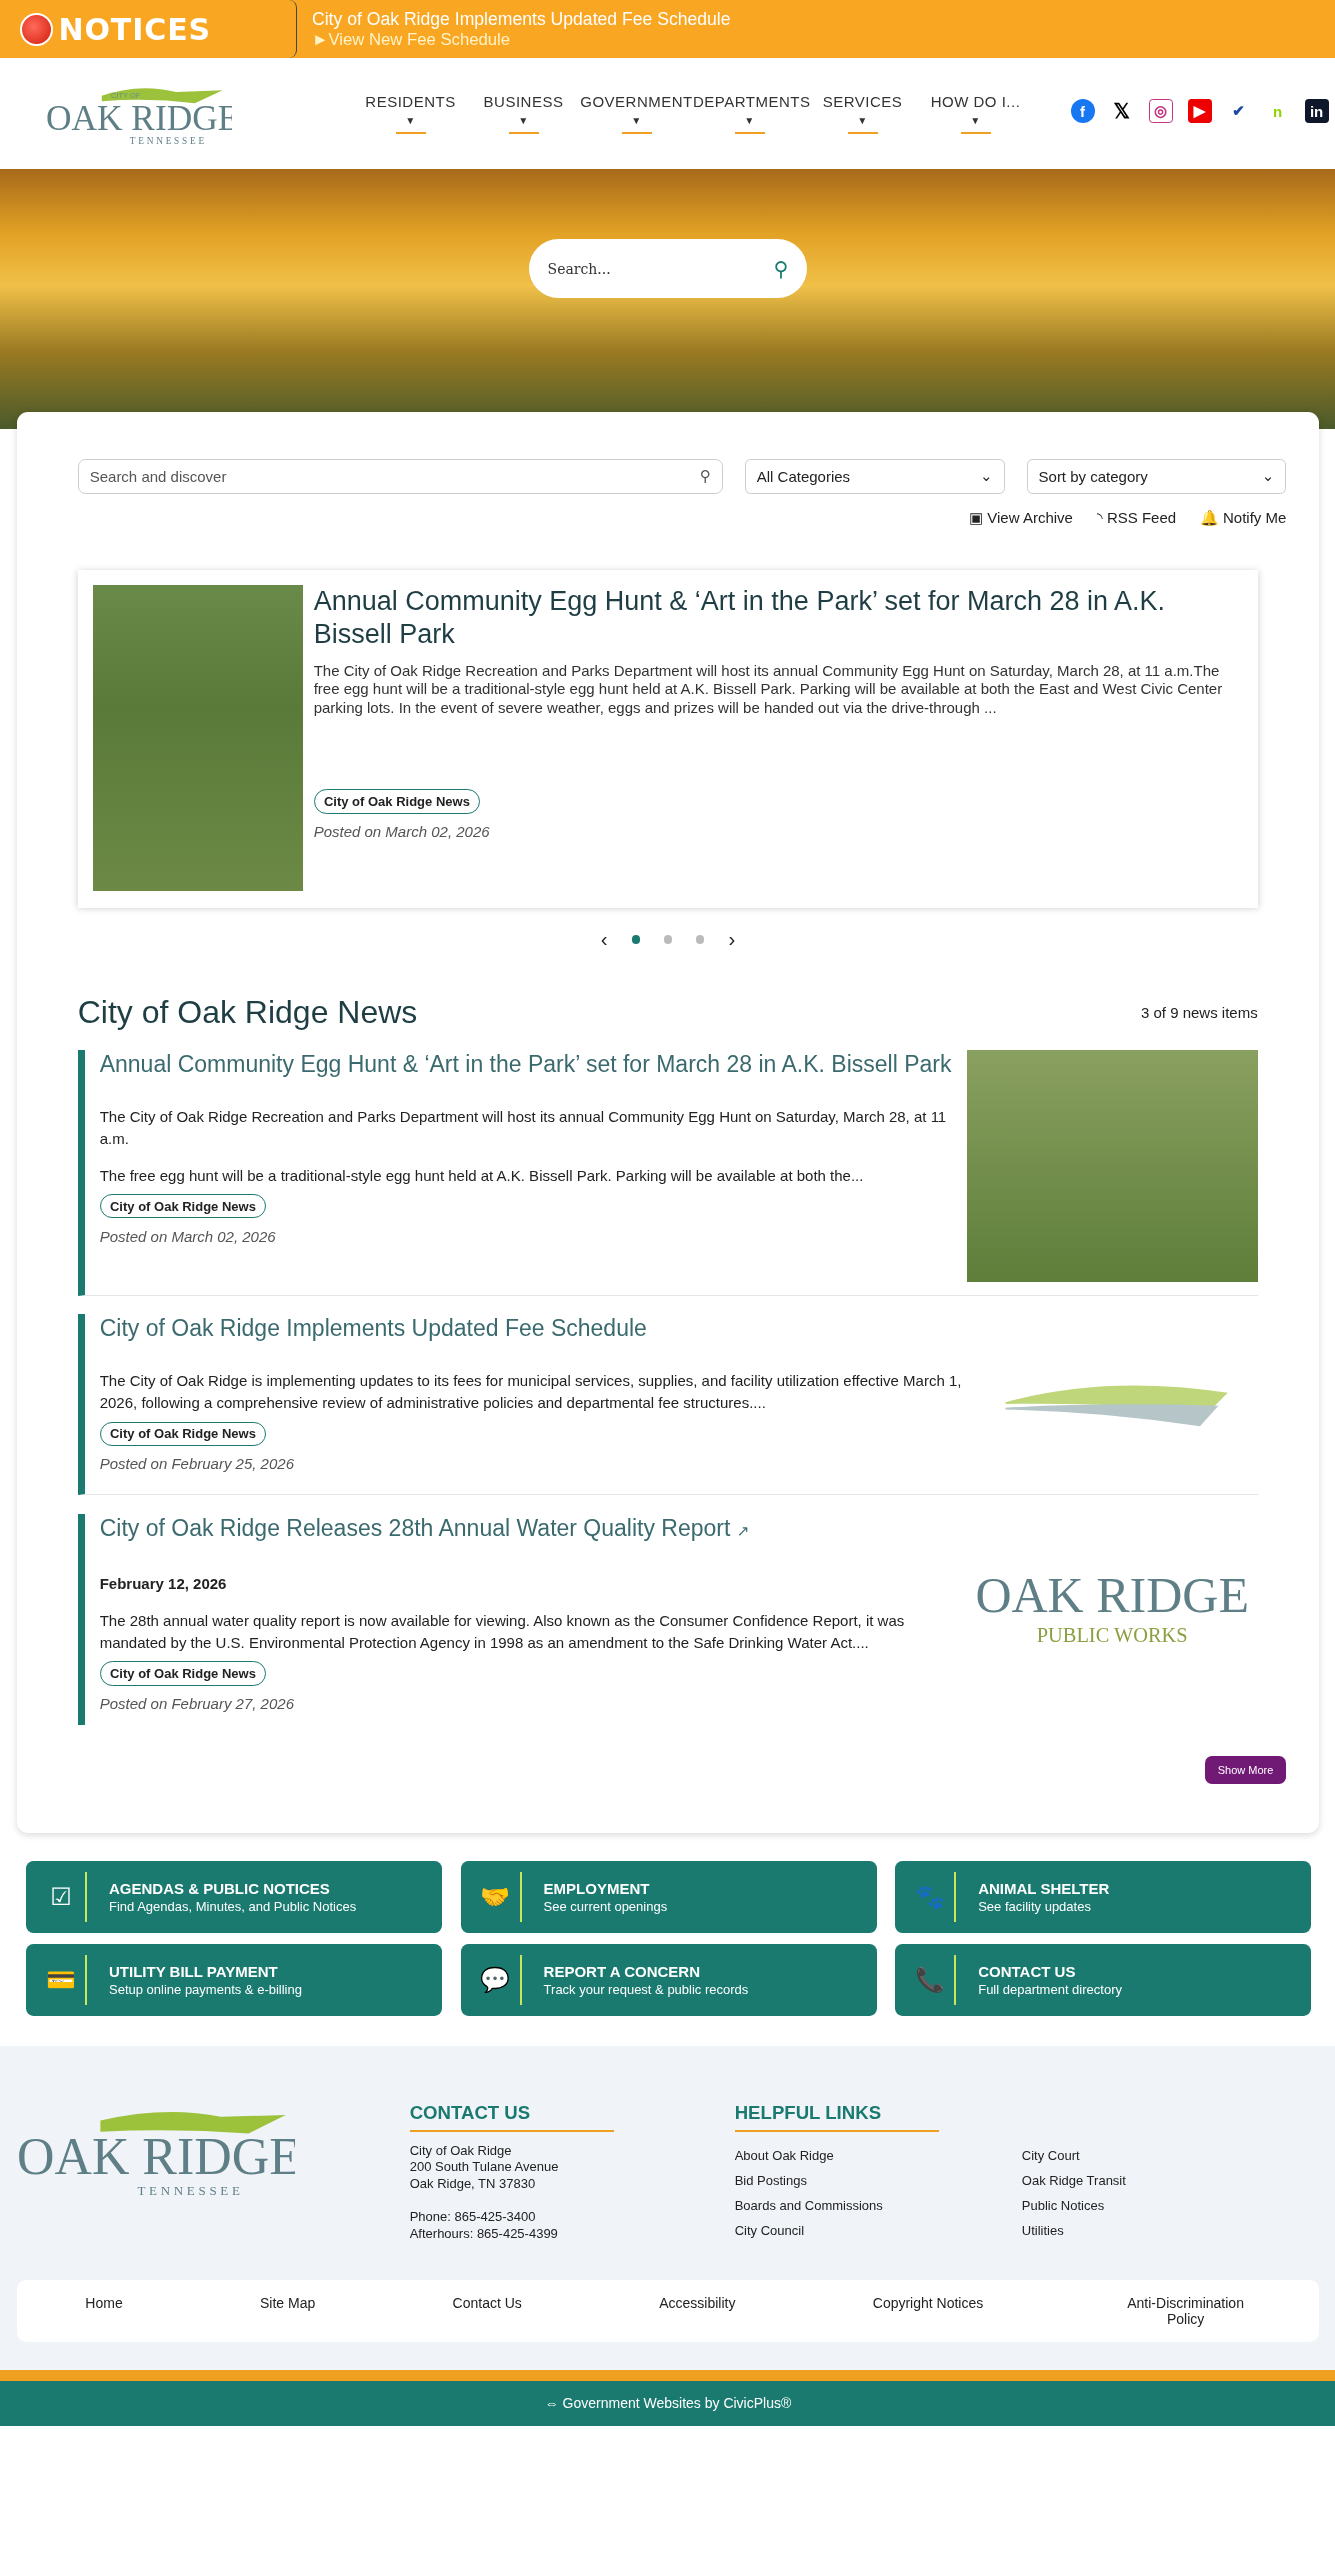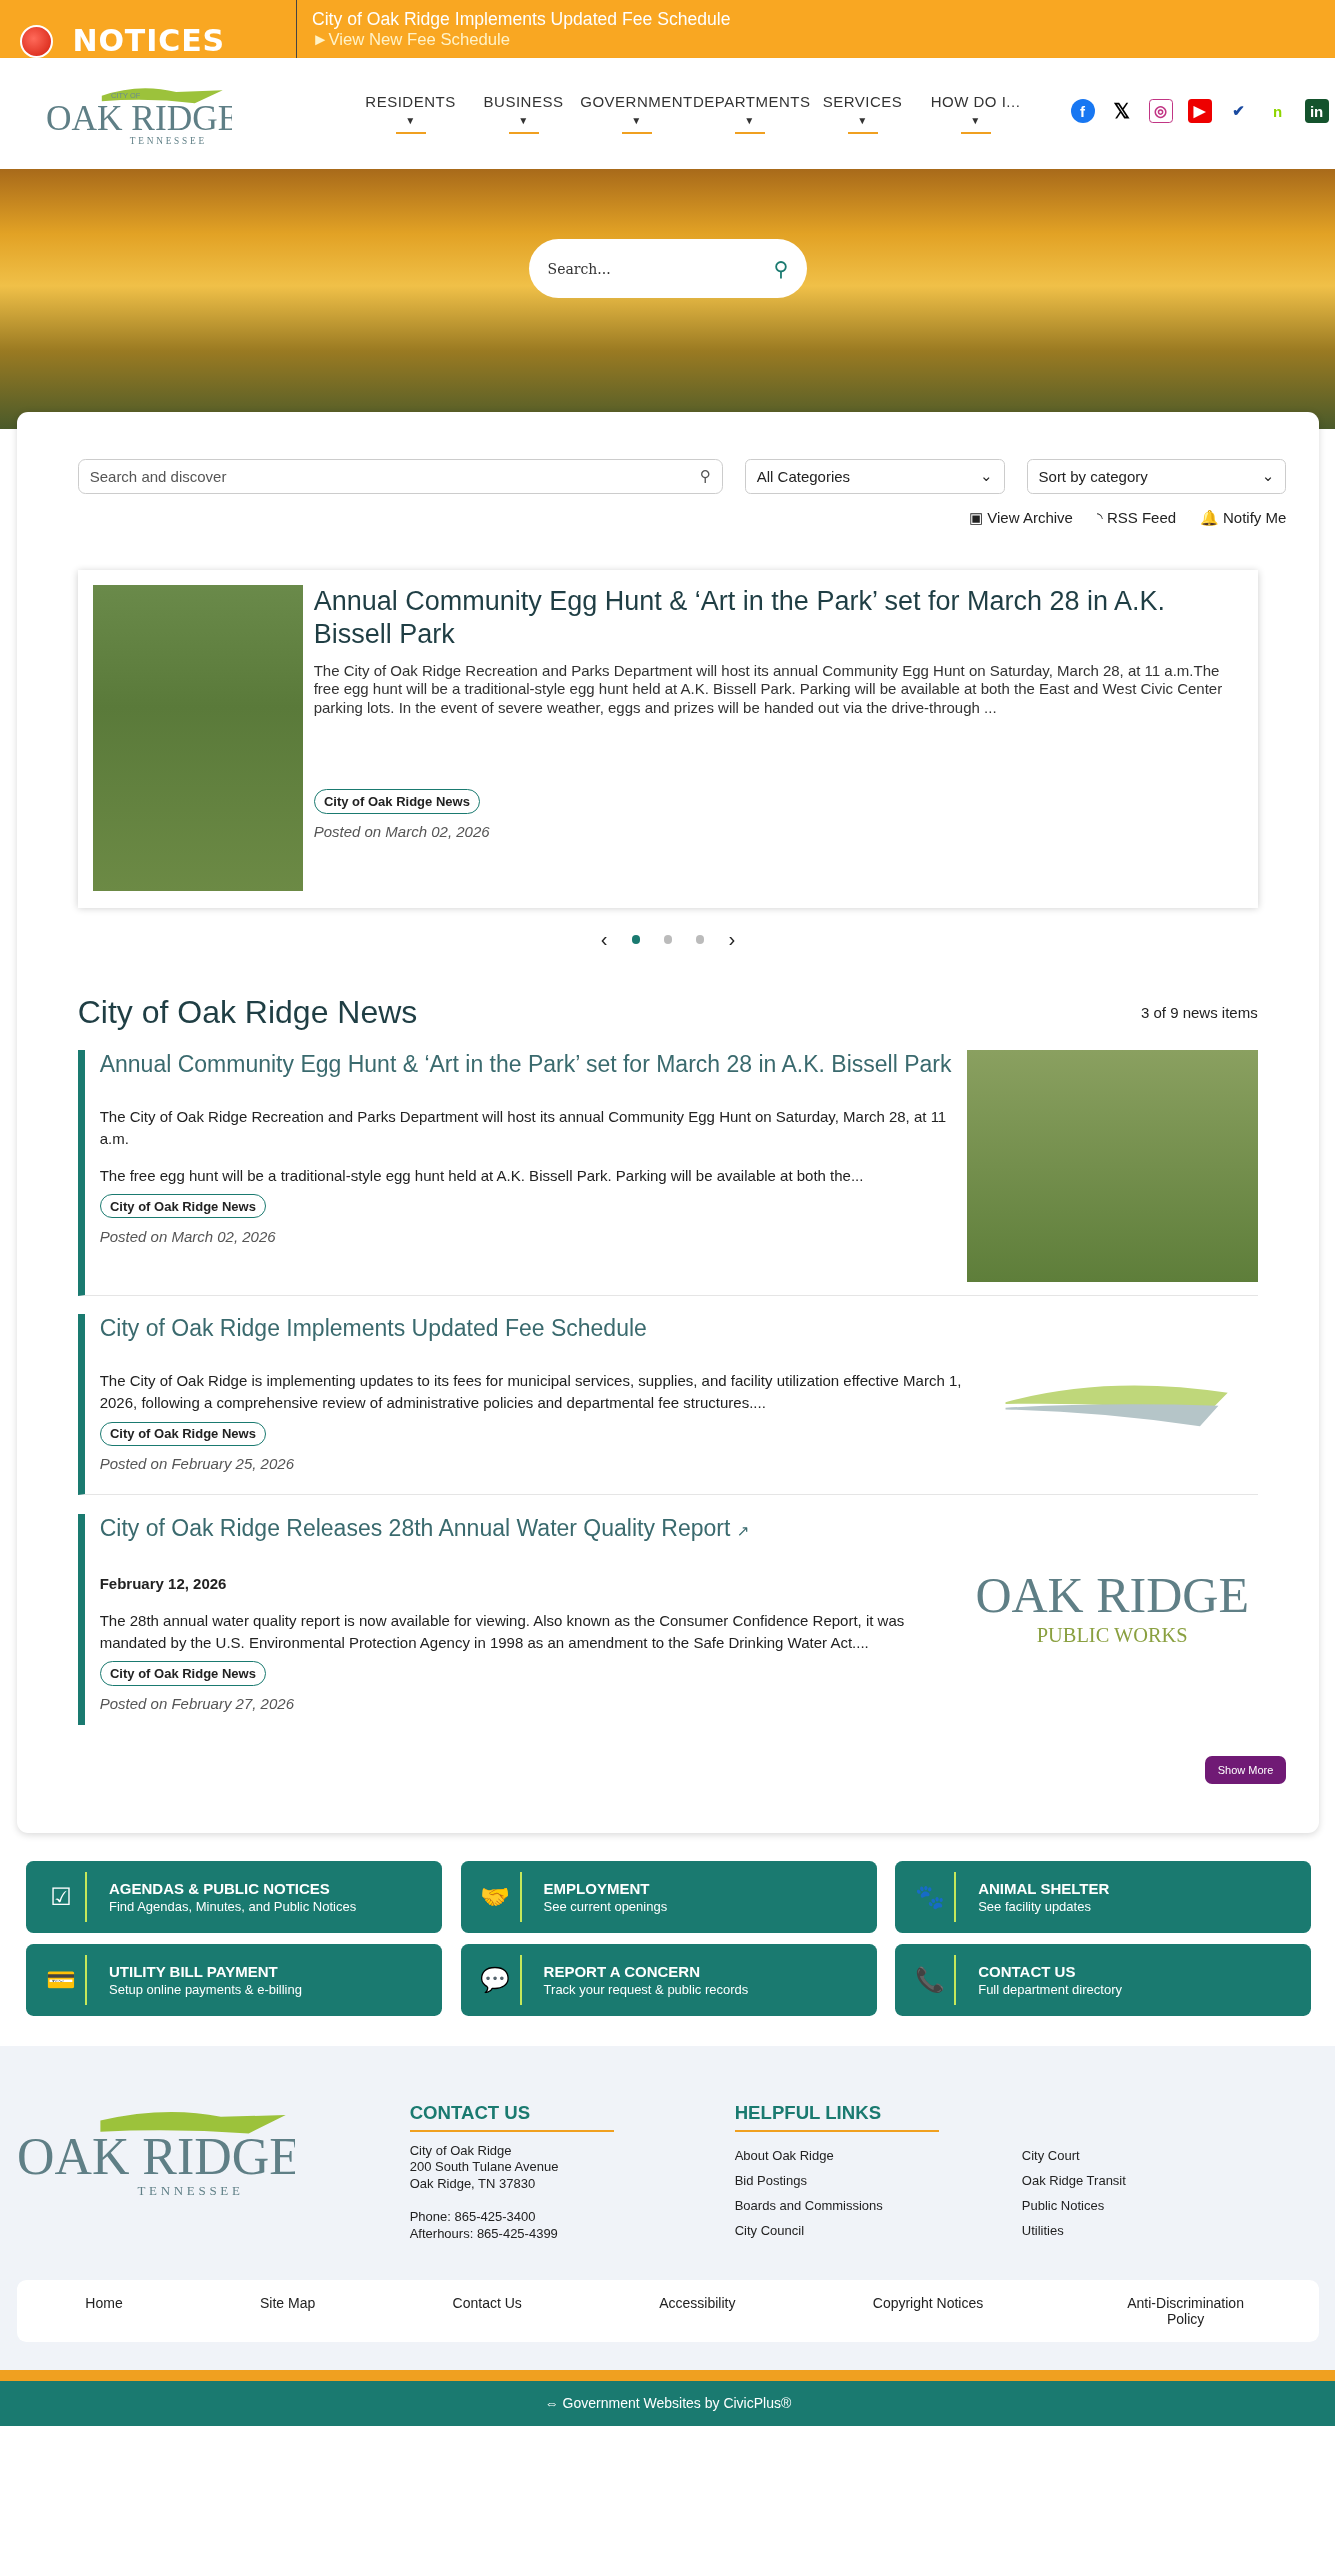--- a/index.html
+++ b/index.html
@@ -1,19 +1,19 @@
 <!DOCTYPE html>
 <html style="font-size:15px"><head>
 <meta charset="utf-8">
 <style>
 *{box-sizing:border-box;margin:0;padding:0}
 body{width:1336px;background:#fff;font-family:"Liberation Sans",sans-serif;color:#222}
 a{color:inherit;text-decoration:none}
 .notices{height:58px;background:#f9a722;display:flex;align-items:center}
-.notices .lbl{display:flex;align-items:flex-end;gap:19px;width:297px;padding-left:20.4px;height:58px;border-right:1.9px solid #444;}
+.notices .lbl{display:flex;align-items:center;gap:5px;width:297px;padding-left:20.4px;height:58px;border-right:1.9px solid #444;border-radius:8px;}
 .notices .dot{width:33px;height:33px;border-radius:50%;background:radial-gradient(circle at 40% 40%,#ff6a5a,#d21c0c);border:2.8px solid #fff}
 .notices .lbl span{color:#fff;font-weight:bold;font-size:30px;letter-spacing:0.9px;font-family:"DejaVu Sans",sans-serif}
 .notices .txt{padding-left:15px}
 .notices .t1{color:#fff;font-size:17.6px}
 .notices .t2{color:#fff3c8;font-size:16.7px}
 header{height:111px;display:flex;align-items:center;position:relative;box-shadow:0 1.9px 3.7px rgba(0,0,0,.1)}
 .logo{width:186px;margin-left:46px}
 nav{display:flex;gap:0;margin-left:122px}
 nav .ni{width:113px;text-align:center;font-size:15px;color:#333;letter-spacing:0.5px}
 nav .ni .car{font-size:10.2px;display:block;margin-top:5.6px}
@@ -93,21 +93,21 @@
     <div class="ni"><span>SERVICES</span><span class="car">▼</span><span class="ul"></span></div>
     <div class="ni"><span>HOW DO I...</span><span class="car">▼</span><span class="ul"></span></div>
   </nav>
   <div class="social">
     <span style="background:#1877f2;color:#fff;border-radius:50%">f</span>
     <span style="color:#000;font-size:20.4px">𝕏</span>
     <span style="border:1.9px solid #c13584;color:#c13584">◎</span>
     <span style="background:#e00;color:#fff">▶</span>
     <span style="color:#1a4aa0">✔</span>
     <span style="color:#8ed500">n</span>
-    <span style="background:#14532d;color:#fff">in</span>
+    <span style="background:#0f172a;color:#fff">in</span>
   </div>
 </header>
 
 <div class="hero">
   <div class="search">
       <span>Search...</span>
       <span style="color:#1a7a70;font-size:20.4px">⚲</span>
     </div>
 </div>
 

